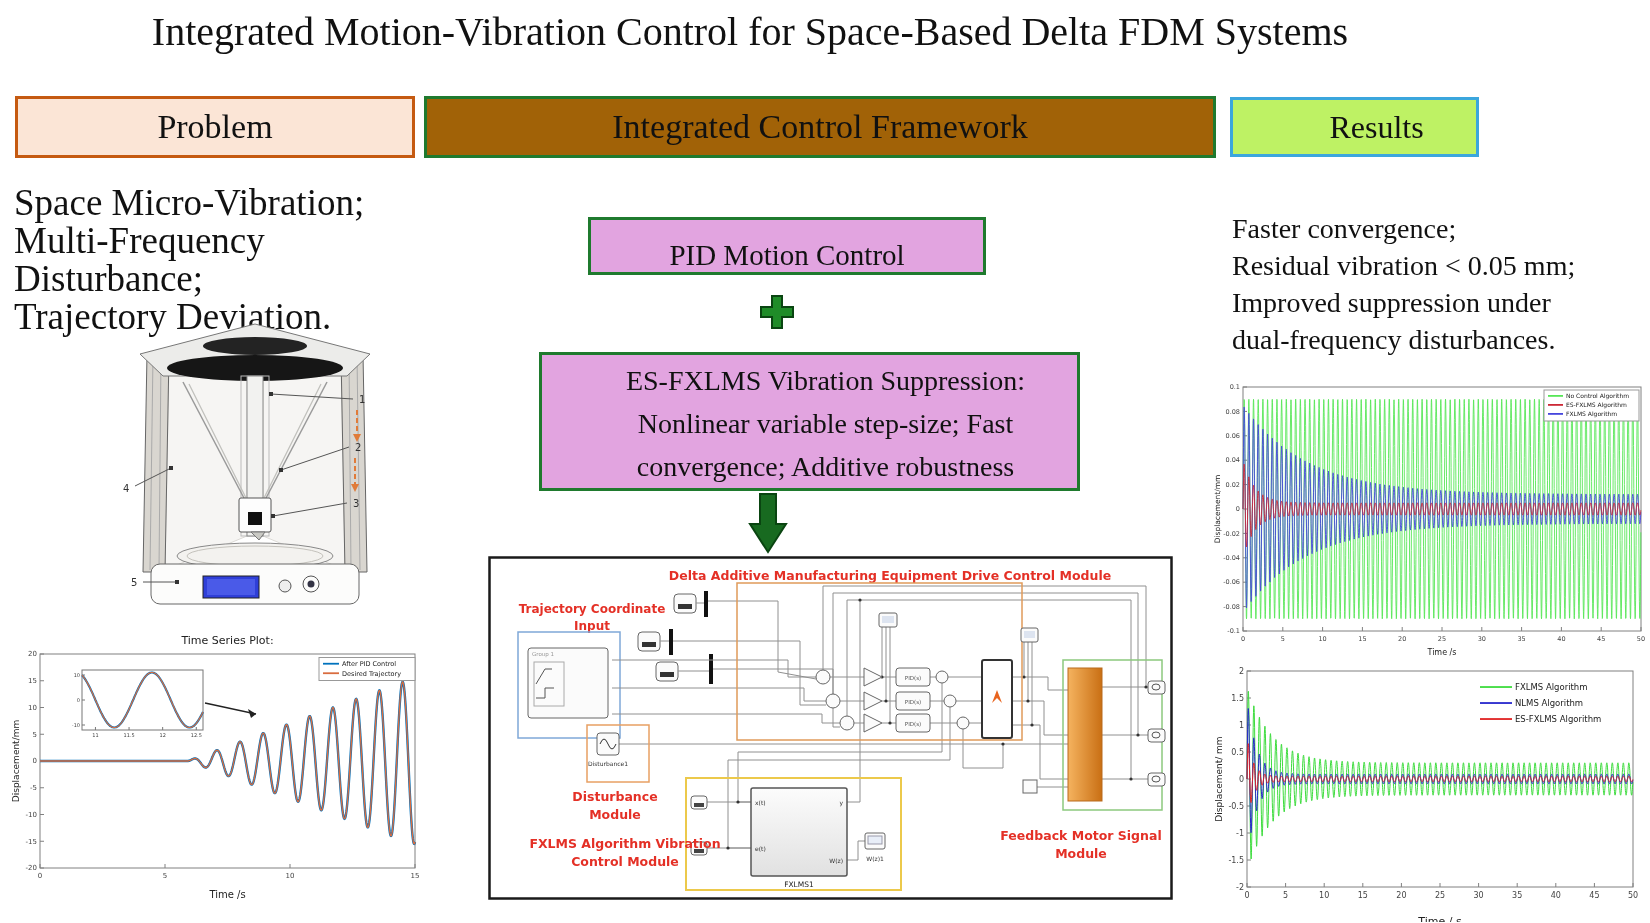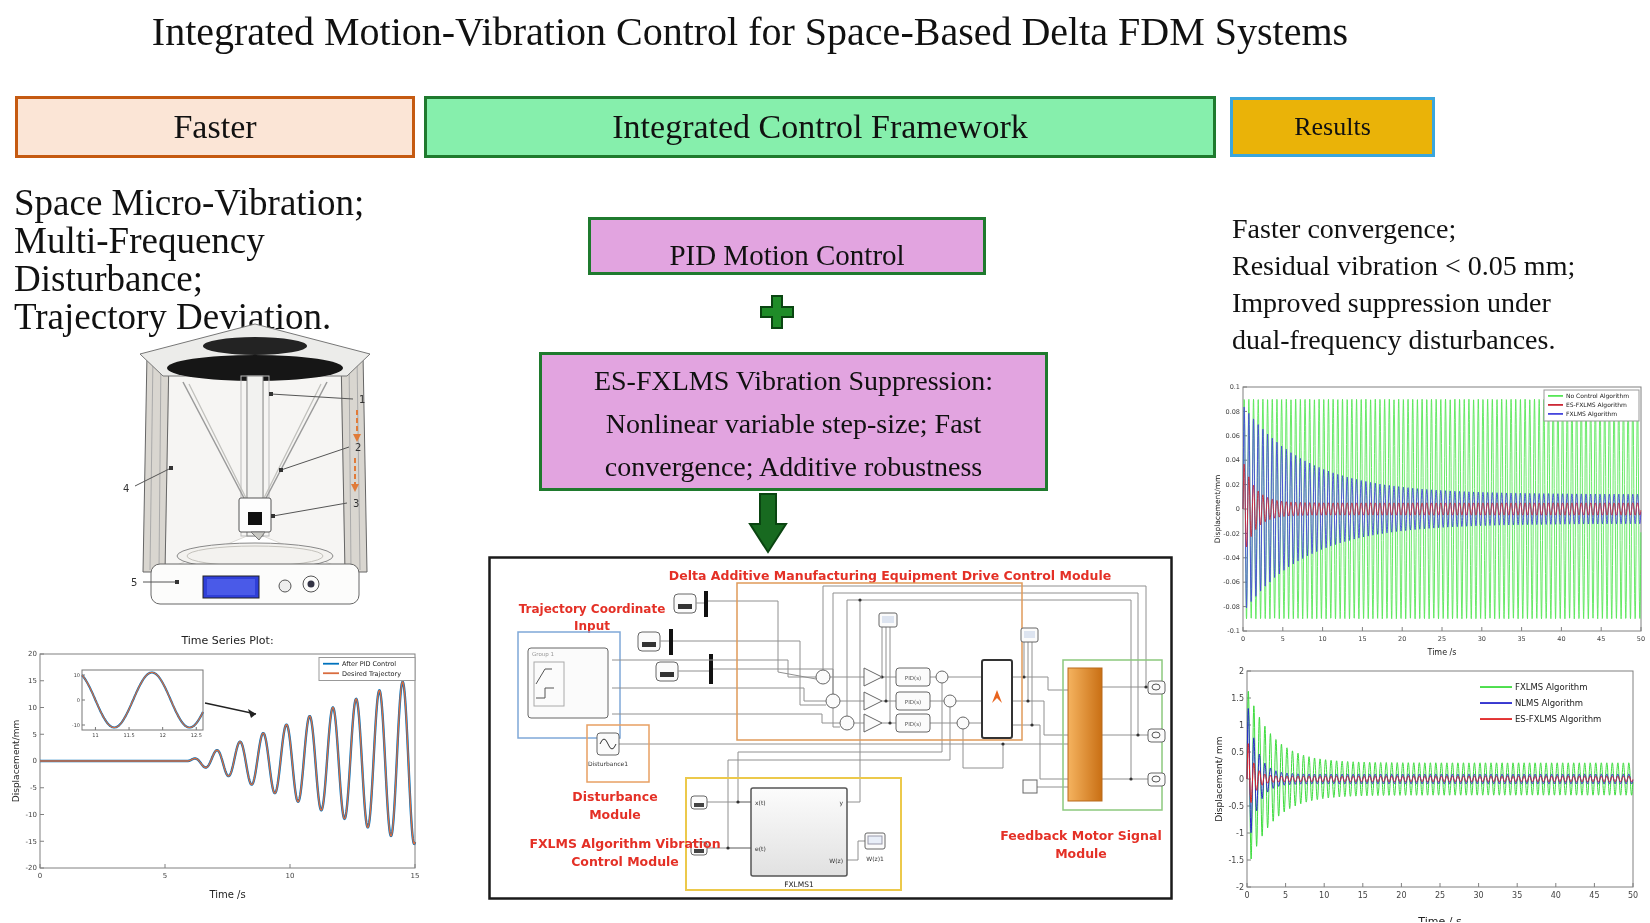--- a/index.html
+++ b/index.html
@@ -2,43 +2,43 @@
 <html><head>
 <meta charset="utf-8">
 <style>
   html,body{margin:0;padding:0;background:#fff;}
   #canvas{position:relative;width:1650px;height:923px;background:#fff;overflow:hidden;
           font-family:"Liberation Serif",serif;color:#111;}
   .abs{position:absolute;}
   .main-title{left:40px;top:8px;width:1420px;text-align:center;font-size:40px;}
   .hdr{display:flex;align-items:center;justify-content:center;font-size:34px;border:3px solid;}
   .hdr-problem{left:15px;top:96px;width:394px;height:56px;background:#fbe5d6;border-color:#c55a11;}
-  .hdr-framework{left:424px;top:96px;width:786px;height:56px;background:#86efac;border-color:#1f7a2e;}
-  .hdr-results{left:1230px;top:97px;width:199px;height:54px;background:#eab308;border-color:#3ba6dd;font-size:26px;}
+  .hdr-framework{left:424px;top:96px;width:786px;height:56px;background:#a16207;border-color:#1f7a2e;}
+  .hdr-results{left:1230px;top:97px;width:199px;height:54px;background:#bef264;border-color:#3ba6dd;font-size:32px;padding-left:44px;}
   .bullets{font-size:37px;line-height:38px;}
   .bullets-problem{left:14px;top:184px;width:430px;}
   .bullets-results{left:1232px;top:210px;width:440px;font-size:28px;line-height:37px;}
   .pbox{display:flex;align-items:flex-end;justify-content:center;text-align:center;
         background:#e2a4e0;border:3px solid #1f7a2e;font-size:29px;}
   .pid-box{left:588px;top:217px;width:392px;height:52px;}
-  .es-box{left:539px;top:352px;width:503px;height:133px;font-size:28px;line-height:43px;}
+  .es-box{left:539px;top:352px;width:503px;height:133px;font-size:28px;line-height:43px;padding-left:32px;}
   svg text{font-family:"DejaVu Sans",sans-serif;}
   .red-lbl{fill:#e43026;font-weight:bold;}
   .wire{stroke:#909090;stroke-width:1;fill:none;}
   .blk{fill:#fbfbfb;stroke:#666;}
 </style>
 </head>
 <body>
 
 <div id="canvas">
 
   <div class="abs main-title">Integrated Motion-Vibration Control for Space-Based Delta FDM Systems</div>
 
   <div class="abs hdr hdr-problem">
-    <span>Faster</span>
+    <span>Problem</span>
     </div>
   <div class="abs hdr hdr-framework">
     <span>Integrated Control Framework</span>
     </div>
   <div class="abs hdr hdr-results">
     <span>Results</span>
     </div>
 
   <div class="abs bullets bullets-problem">
     <div>Space Micro-Vibration;</div>

